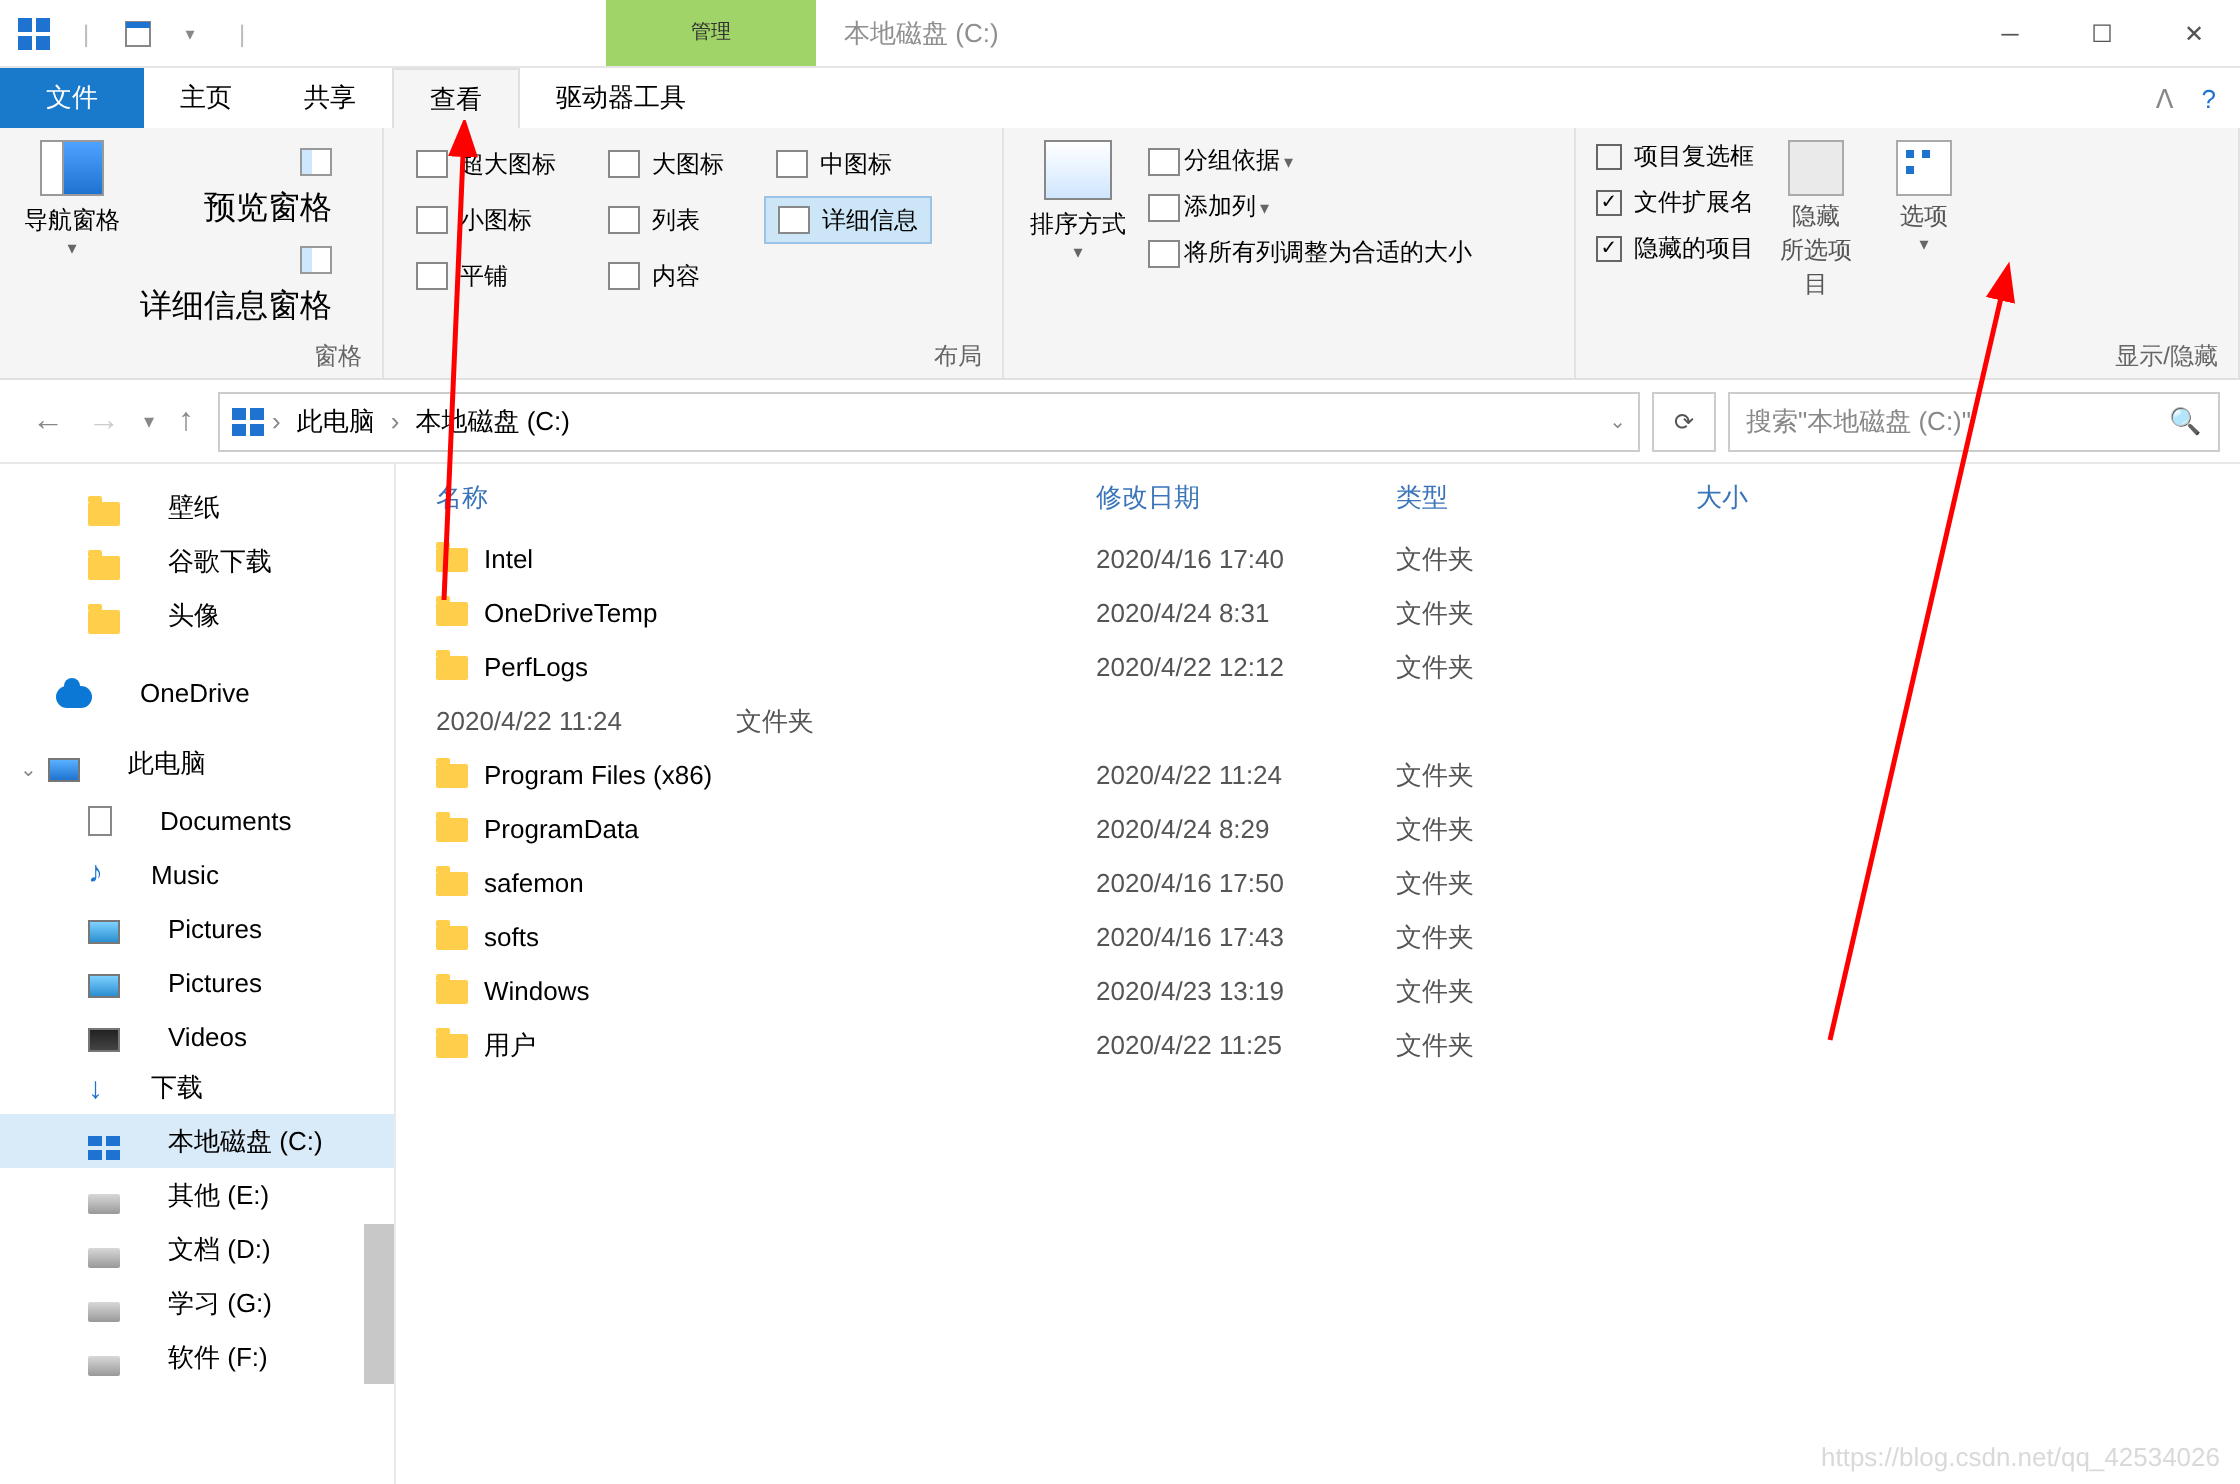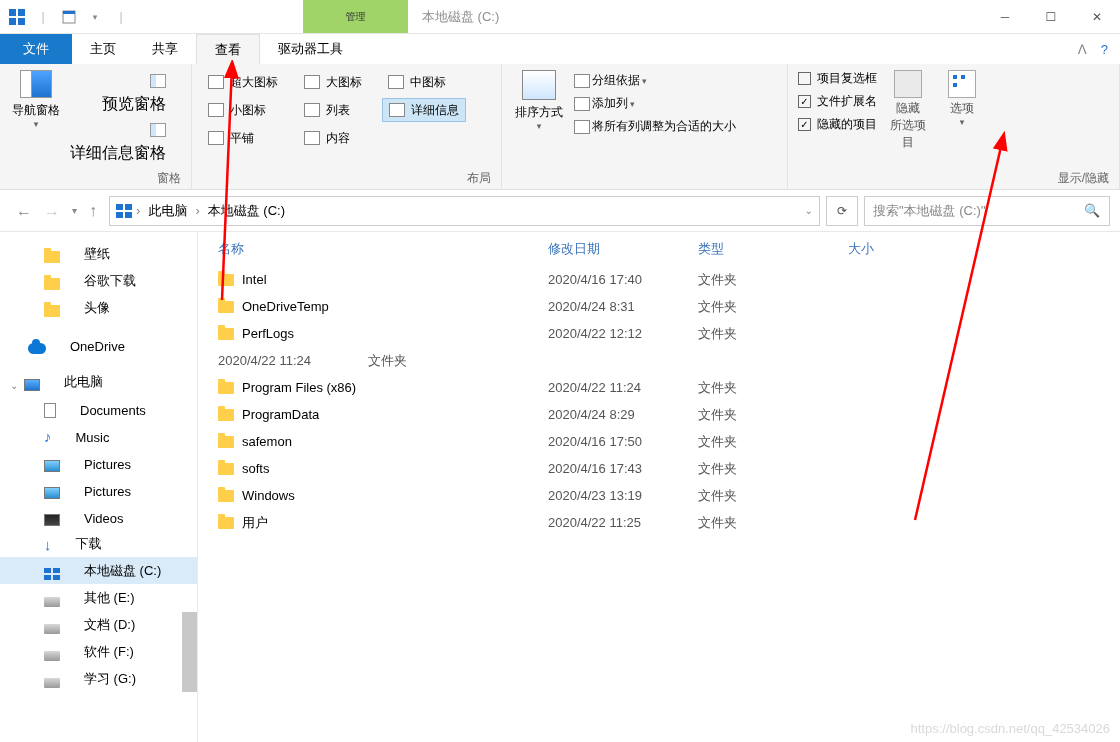--- a/index.html
+++ b/index.html
@@ -366,25 +366,25 @@
         <div class="sb-item l2">
           <span class="drive-ico"></span>
           <span>其他 (E:)</span>
         </div>
         <div class="sb-item l2">
           <span class="drive-ico"></span>
           <span>文档 (D:)</span>
         </div>
         <div class="sb-item l2">
           <span class="drive-ico"></span>
+          <span>学习 (G:)</span>
+        </div>
+        <div class="sb-item l2">
+          <span class="drive-ico"></span>
           <span>软件 (F:)</span>
-        </div>
-        <div class="sb-item l2">
-          <span class="drive-ico"></span>
-          <span>学习 (G:)</span>
         </div>
       </div>
     <div class="scrollbar-stub"></div>
   </div>
 
   <div class="filepane">
     <div class="colhdr">
       <div class="c-name">名称</div>
       <div class="c-date">修改日期</div>
       <div class="c-type">类型</div>

